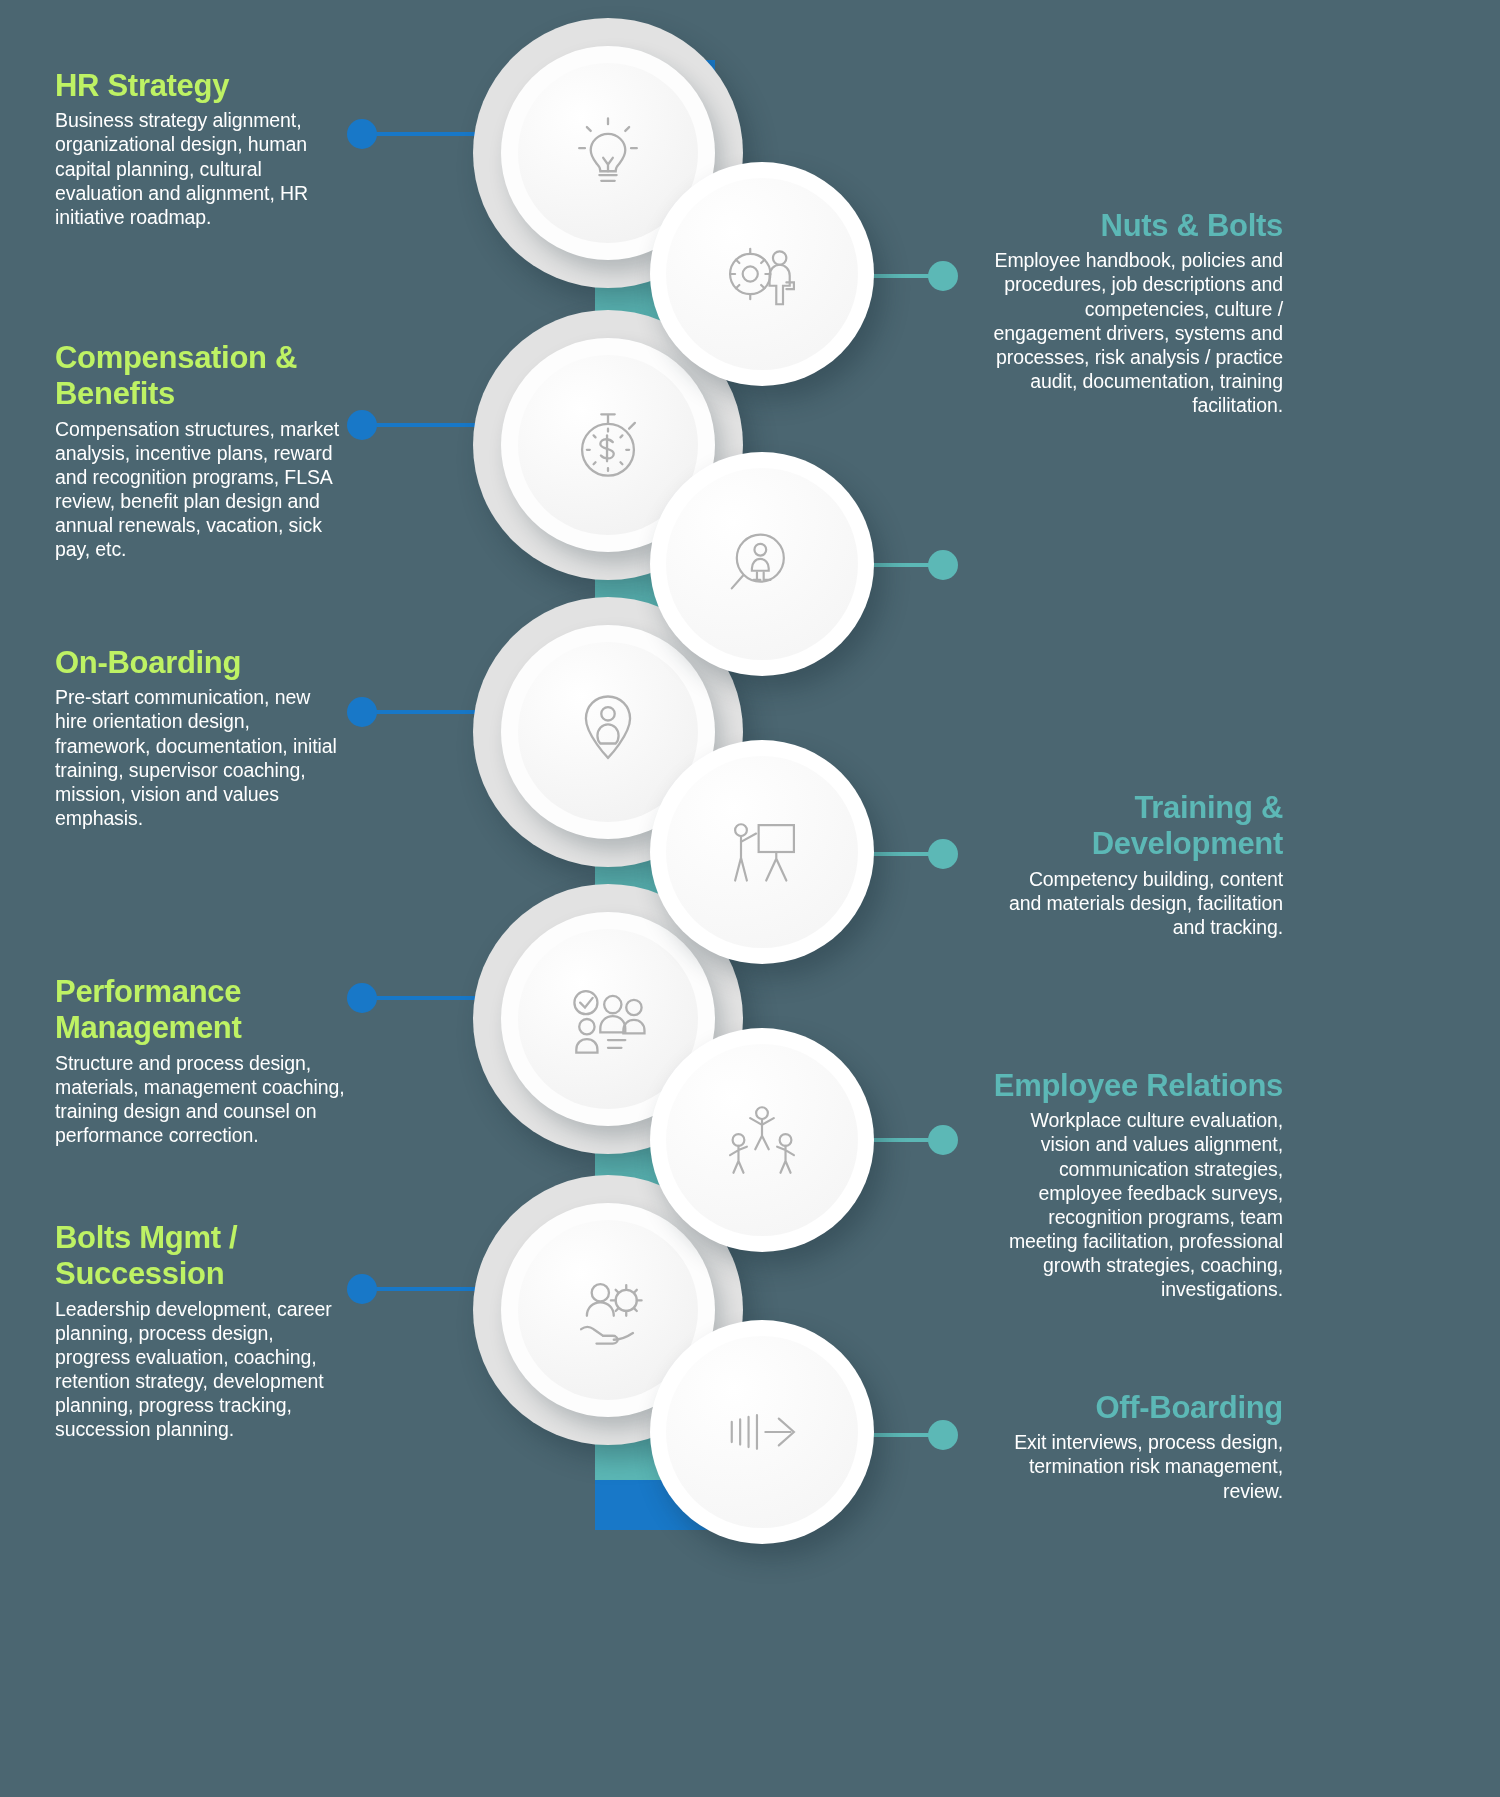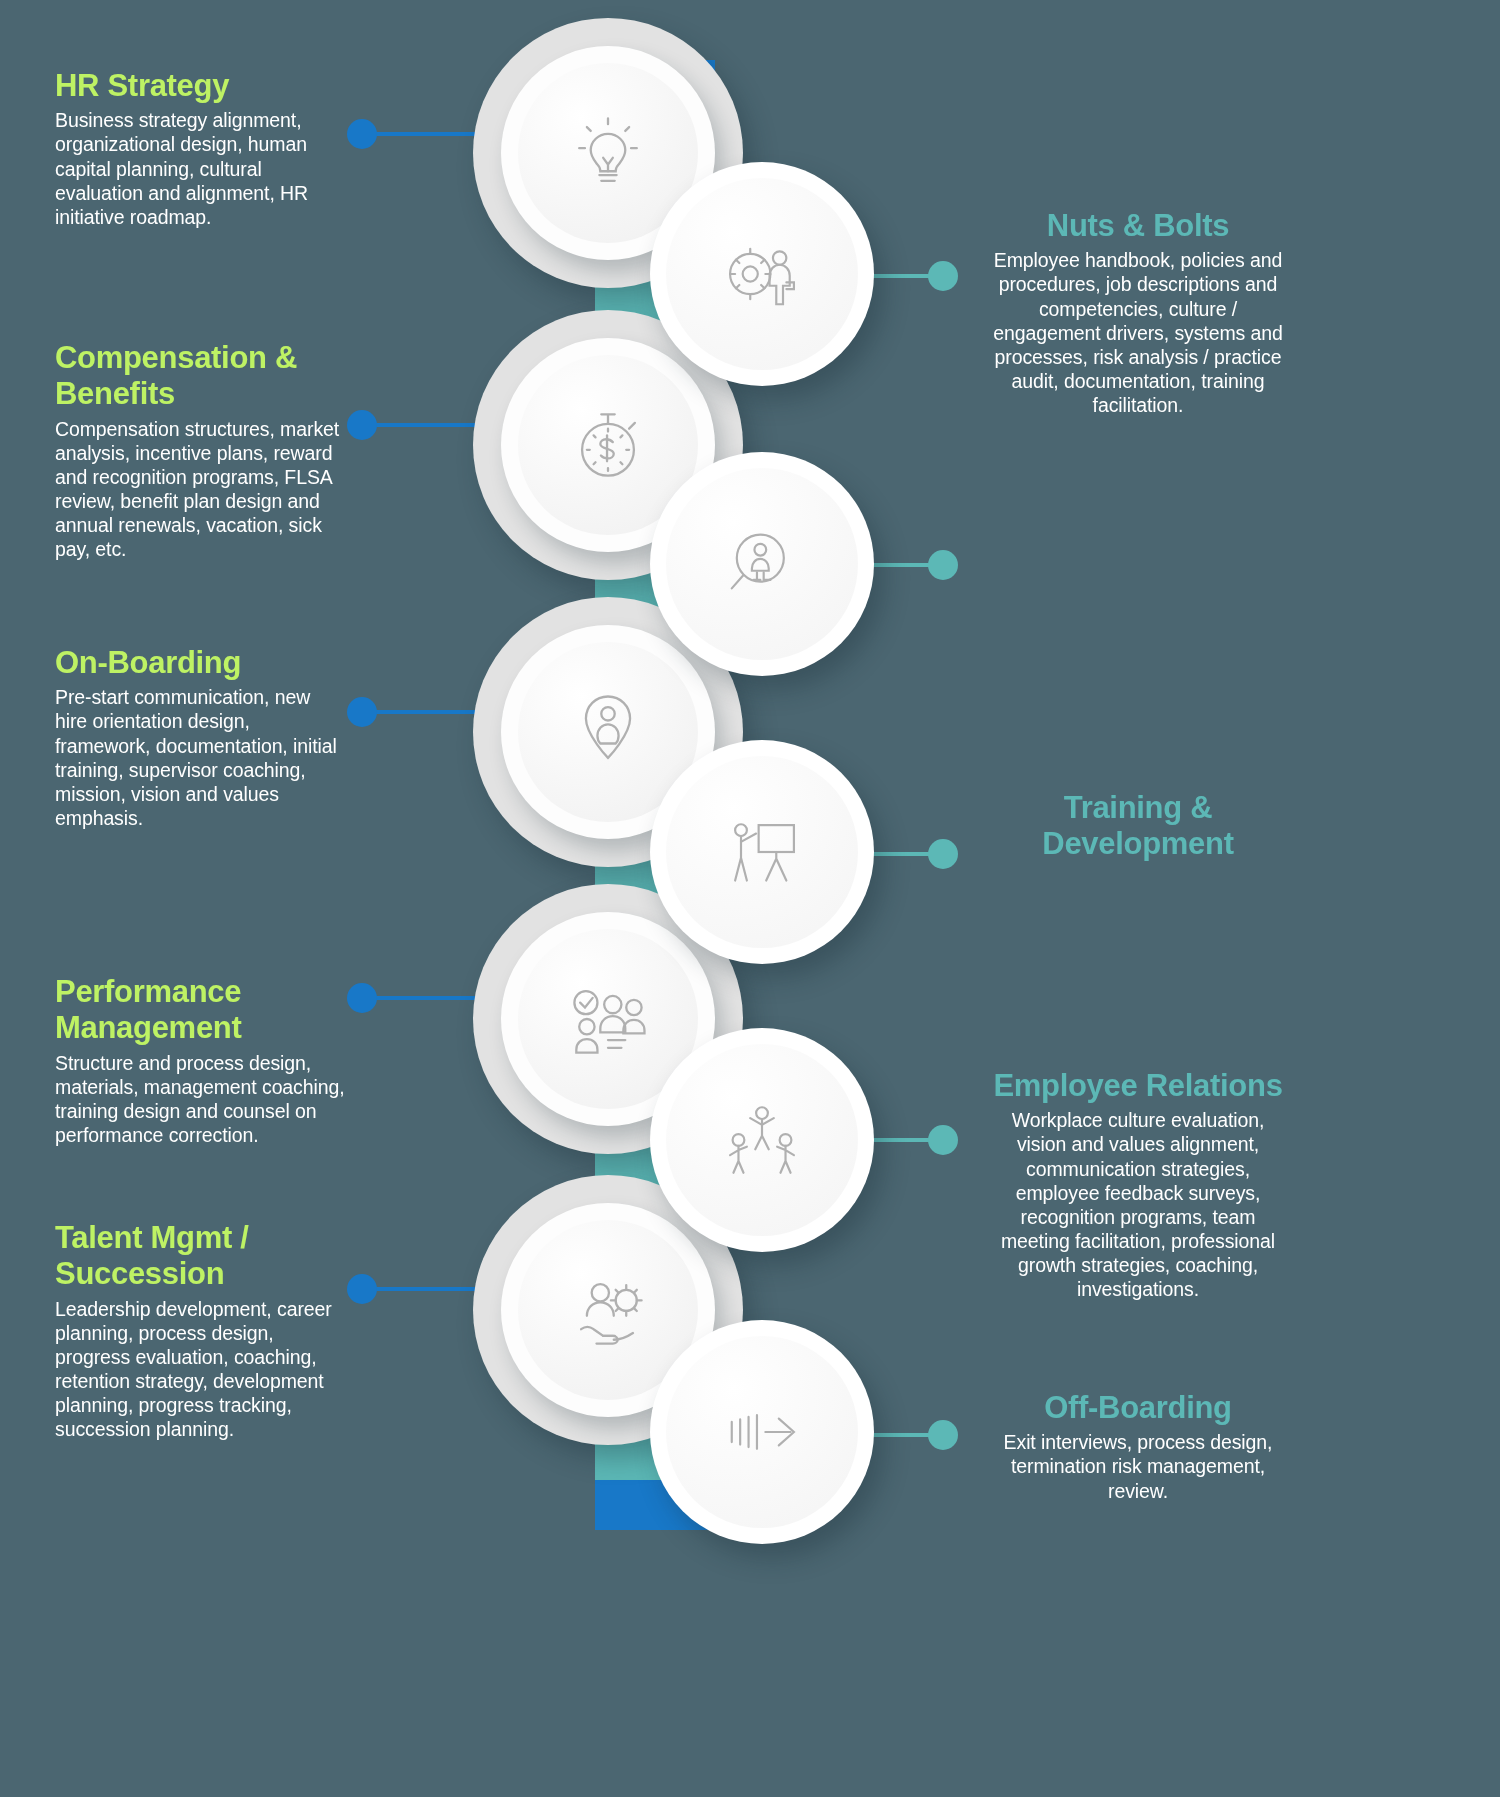--- a/index.html
+++ b/index.html
@@ -44,21 +44,21 @@
   .conn { position: absolute; height: 4px; }
   .conn.blue { background: #1878c8; }
   .conn.teal { background: #5cb8b6; }
   .dot { position: absolute; width: 30px; height: 30px; border-radius: 50%; }
   .dot.blue { background: #1878c8; }
   .dot.teal { background: #5cb8b6; }
 
   
   .block { position: absolute; width: 290px; }
   .block.left  { left: 55px;  text-align: left; }
-  .block.right { left: 993px; text-align: center; }
+  .block.right { left: 993px; text-align: right; }
   .blk-title {
     font-size: 31px; font-weight: 700; line-height: 1.17;
     letter-spacing: -0.3px; margin-bottom: 4px;
   }
   .blk-title.blue { color: #bef264; }
   .blk-title.teal { color: #5cb8b6; }
   .blk-body {
     font-size: 19.5px; line-height: 1.24; color: #ffffff;
     letter-spacing: -0.1px;
   }
@@ -276,32 +276,33 @@
     <div class="blk-title blue">On-Boarding</div>
     <div class="blk-body">Pre-start communication, new hire orientation design, framework, documentation, initial training, supervisor coaching, mission, vision and values emphasis.</div>
   </div>
 
   <div class="block left" style="top:974px;">
     <div class="blk-title blue">Performance Management</div>
     <div class="blk-body">Structure and process design, materials, management coaching, training design and counsel on performance correction.</div>
   </div>
 
   <div class="block left" style="top:1220px;">
-    <div class="blk-title blue">Talent Mgmt / Succession</div>
+    <div class="blk-title blue">Bolts Mgmt / Succession</div>
     <div class="blk-body">Leadership development, career planning, process design, progress evaluation, coaching, retention strategy, development planning, progress tracking, succession planning.</div>
   </div>
 
   <div class="block right" style="top:208px;">
     <div class="blk-title teal">Nuts &amp; Bolts</div>
     <div class="blk-body">Employee handbook, policies and procedures, job descriptions and competencies, culture / engagement drivers, systems and processes, risk analysis / practice audit, documentation, training facilitation.</div>
   </div>
 
 
   <div class="block right" style="top:790px;">
     <div class="blk-title teal">Training &amp; Development</div>
+    <div class="blk-body">Competency building, content and materials design, facilitation and tracking.</div>
   </div>
 
   <div class="block right" style="top:1068px;">
     <div class="blk-title teal">Employee Relations</div>
     <div class="blk-body">Workplace culture evaluation, vision and values alignment, communication strategies, employee feedback surveys, recognition programs, team meeting facilitation, professional growth strategies, coaching, investigations.</div>
   </div>
 
   <div class="block right" style="top:1390px;">
     <div class="blk-title teal">Off-Boarding</div>
     <div class="blk-body">Exit interviews, process design, termination risk management, review.</div>

